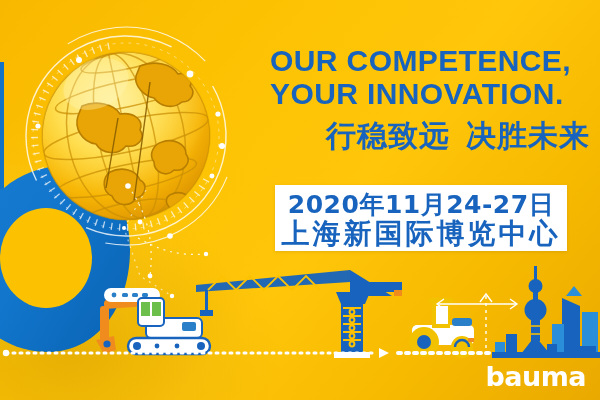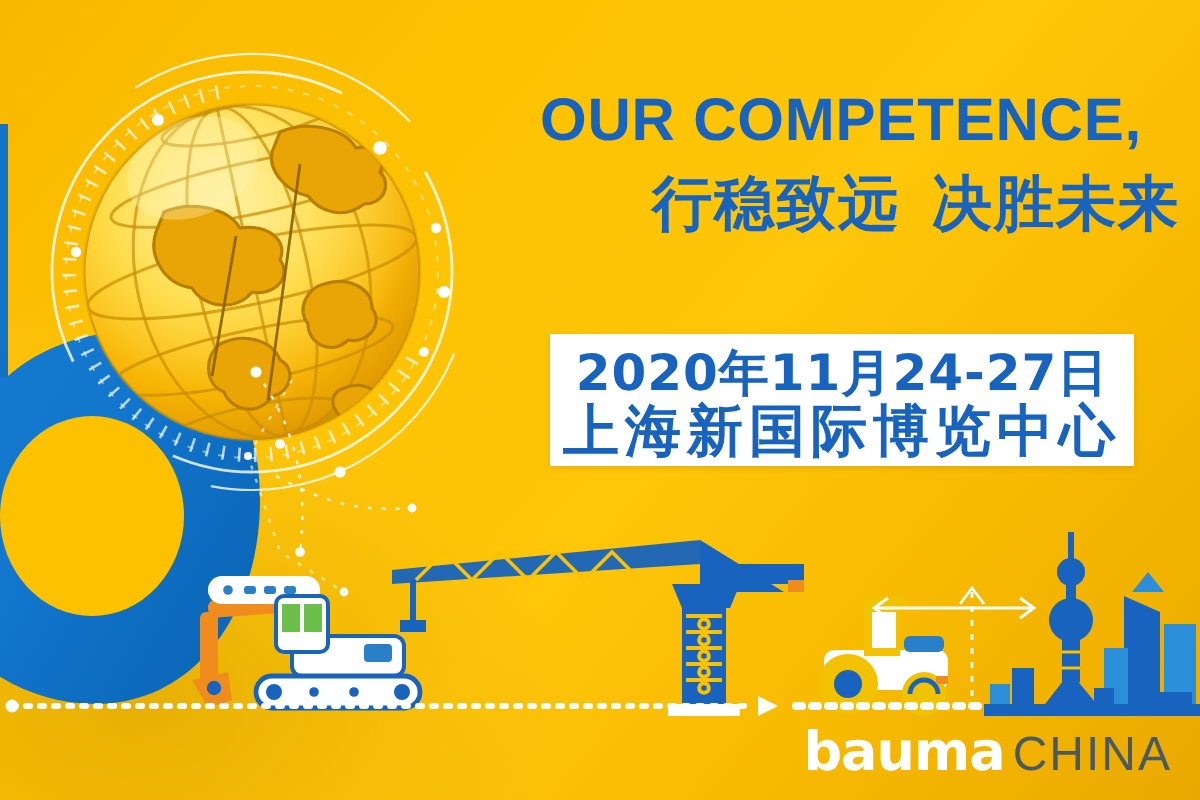--- a/index.html
+++ b/index.html
@@ -31,21 +31,21 @@
   .hl-cn{
     color:#1763bd;font-weight:bold;font-size:30px;line-height:44px;
     letter-spacing:1px;white-space:nowrap;margin-top:4px;
     font-family:"DejaVu Sans","Liberation Sans",sans-serif;
     text-align:right;
   }
   .hl-cn .gap{display:inline-block;width:16px;}
 
   
   .plate{
-    position:absolute;left:275px;top:167px;width:292px;height:66px;
+    position:absolute;left:275px;top:185px;width:292px;height:66px;
     background:#ffffff;box-shadow:0 1px 3px rgba(120,80,0,.18);
     padding:5px 0 0 0;text-align:center;
   }
   .plate-l1{
     color:#1763bd;font-weight:bold;font-size:25px;line-height:29px;
     letter-spacing:.5px;white-space:nowrap;
     font-family:"DejaVu Sans","Liberation Sans",sans-serif;
   }
   .plate-l2{
     color:#1763bd;font-weight:bold;font-size:28px;line-height:29px;
@@ -354,26 +354,26 @@
         <line x1="6" y1="101" x2="374" y2="101" stroke="#ffffff" stroke-width="3" stroke-dasharray="2 5" stroke-linecap="round"></line>
         <circle cx="6" cy="101" r="3.2" fill="#ffffff"></circle>
         <path d="M379 96 L389 101 L379 106 Z" fill="#ffffff"></path>
         <line x1="398" y1="101" x2="490" y2="101" stroke="#ffffff" stroke-width="4" stroke-dasharray="3 5" stroke-linecap="round"></line>
       </g>
     </svg>
   </div>
 
   <div class="headline">
     <div class="hl-line">OUR COMPETENCE,</div>
+    <div class="hl-line">YOUR INNOVATION.</div>
     <div class="hl-cn"><span>行稳致远</span><span class="gap"></span><span>决胜未来</span></div>
   </div>
 
   <div class="plate">
     <div class="plate-l1">2020年11月24-27日</div>
     <div class="plate-l2">上海新国际博览中心</div>
   </div>
 
   <div class="logo">
     <span class="logo-bauma">bauma</span>
-    <span class="logo-china">CHINA</span>
   </div>
 
 </div>
 
 </body></html>

